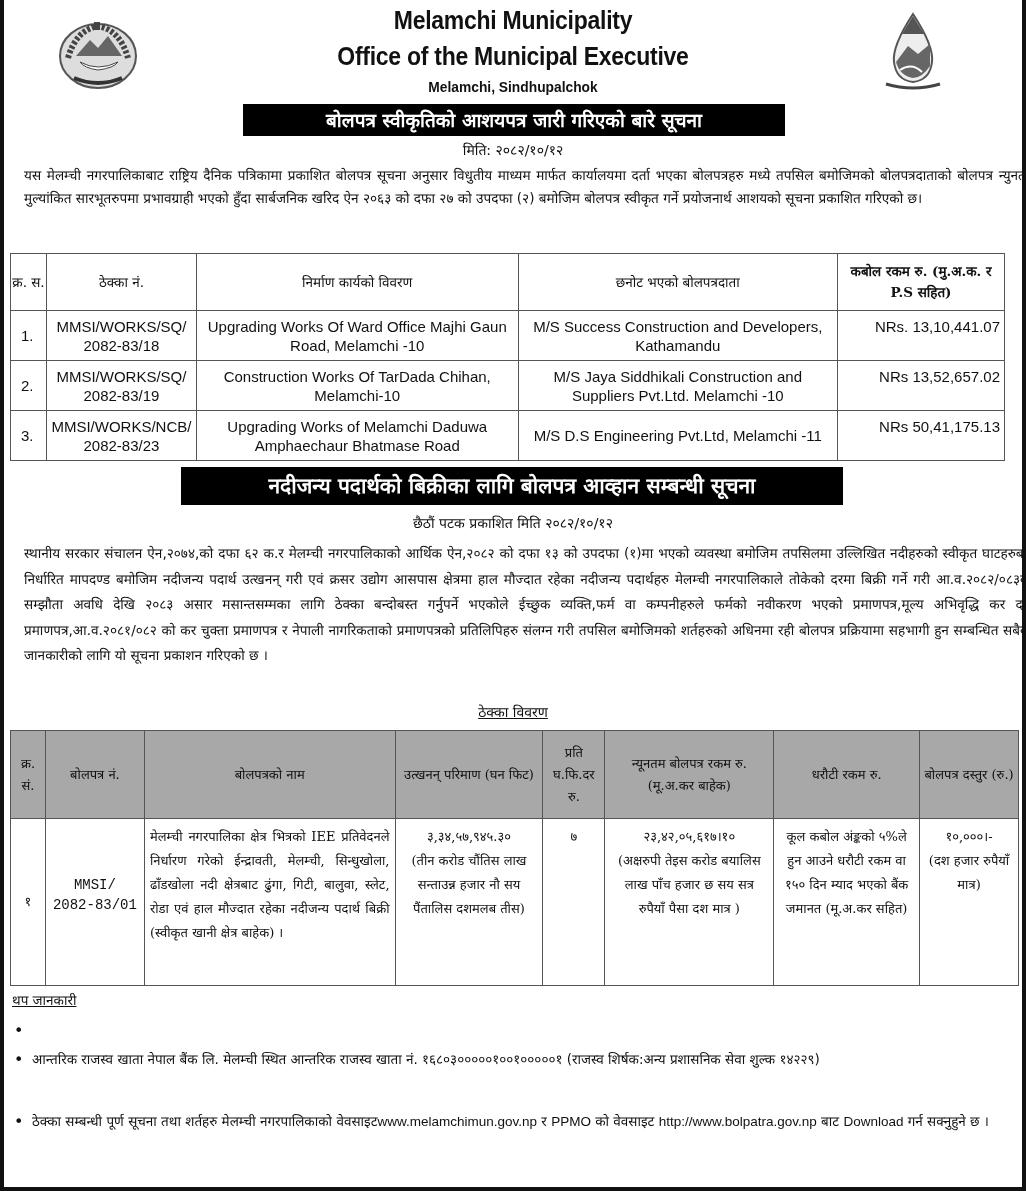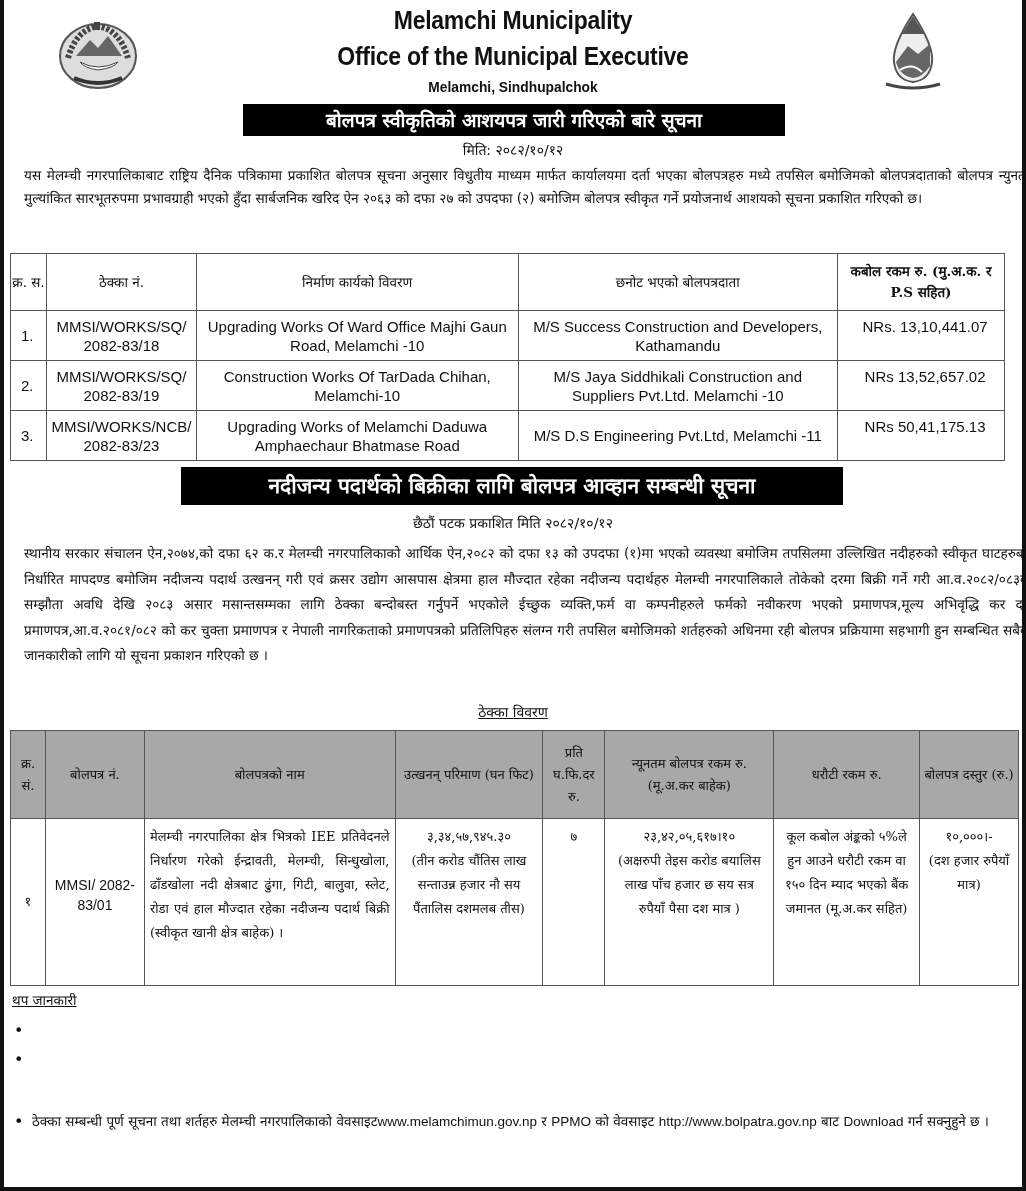--- a/index.html
+++ b/index.html
@@ -18,27 +18,27 @@
     .center-line { position: absolute; left: 0; width: 1026px; text-align: center; font-size: 14px; }
     .para { position: absolute; left: 24px; width: 1010px; font-size: 13.6px; line-height: 23px; text-align: justify; }
     .para1 { top: 164px; }
     .para2 { top: 541px; line-height: 25.5px; }
     table { position: absolute; border-collapse: collapse; font-family: "Liberation Sans", sans-serif; }
     td, th { border: 1px solid #555; text-align: center; vertical-align: middle; font-weight: normal; }
     .t1 { left: 10px; top: 253px; width: 995px; font-size: 15px; }
     .t1 th { height: 57px; font-size: 13.5px; line-height: 21px; font-family: "DejaVu Serif", serif; }
     .t1 td { height: 50px; line-height: 19px; padding: 0 4px; }
     .t1 th.amount { font-weight: bold; }
-    .t1 td.amount { text-align: center; padding-left: 12px; vertical-align: top; padding-top: 6px; }
+    .t1 td.amount { text-align: right; padding-left: 12px; vertical-align: top; padding-top: 6px; }
     .t1 td.sn { text-align: left; padding-left: 10px; }
     .tbl-title { position: absolute; left: 0; width: 1026px; top: 702px; text-align: center; font-size: 14px; text-decoration: underline; }
     .t2 { left: 10px; top: 730px; width: 1009px; font-size: 13px; }
     .t2 th { background: #a8a8a8; height: 88px; font-size: 13px; line-height: 22px; font-family: "DejaVu Serif", serif; padding: 0 3px; }
     .t2 td { height: 167px; line-height: 24px; font-family: "DejaVu Serif", serif; font-size: 13px; vertical-align: top; padding: 6px 5px 0; }
-    .t2 td.bid-no { vertical-align: middle; font-family: Liberation Sans, sans-serif; font-size: 14px; line-height: 20px; padding-top: 16px; padding-bottom: 30px; }
+    .t2 td.bid-no { vertical-align: middle; font-family: Liberation Mono, monospace; font-size: 14px; line-height: 20px; padding-top: 16px; padding-bottom: 30px; }
     .t2 td.sn { vertical-align: middle; padding-top: 0; }
     .t2 td.name { text-align: justify; }
     .extra-title { position: absolute; left: 12px; top: 991px; font-size: 13.5px; text-decoration: underline; }
     .bullet { position: absolute; left: 10px; width: 1008px; font-size: 13.5px; line-height: 25px; padding-left: 22px; text-align: justify; }
     .bullet .dot { position: absolute; left: 4px; top: 0; font-size: 16px; }
     .b1 { top: 1018px; }
     .b2 { top: 1047px; }
     .b3 { top: 1109px; }
     .latin { font-family: "Liberation Sans", sans-serif; }
     .signature { position: absolute; right: 10px; top: 1212px; font-family: "Liberation Sans", sans-serif; font-weight: bold; font-size: 15px; }
@@ -150,19 +150,20 @@
   </tbody>
 </table>
 
 <div class="extra-title">थप जानकारी</div>
 
 <div class="bullet b1">
   <span class="dot">•</span>
 </div>
 <div class="bullet b2">
   <span class="dot">•</span>
+  <span>आन्तरिक राजस्व खाता  नेपाल बैंक लि. मेलम्ची स्थित आन्तरिक राजस्व  खाता नं. १६८०३०००००१००१०००००१ (राजस्व शिर्षक:अन्य प्रशासनिक सेवा शुल्क १४२२९)</span>
 </div>
 <div class="bullet b3">
   <span class="dot">•</span>
   <span>ठेक्का सम्बन्धी पूर्ण सूचना तथा शर्तहरु मेलम्ची नगरपालिकाको वेवसाइट</span><span class="latin">www.melamchimun.gov.np</span><span> र </span><span class="latin">PPMO</span><span> को वेवसाइट </span><span class="latin">http://www.bolpatra.gov.np</span><span> बाट </span><span class="latin">Download</span><span> गर्न सक्नुहुने छ ।</span>
 </div>
 
 <div class="signature">Chief Administrative Officer</div>
 
 </body></html>

